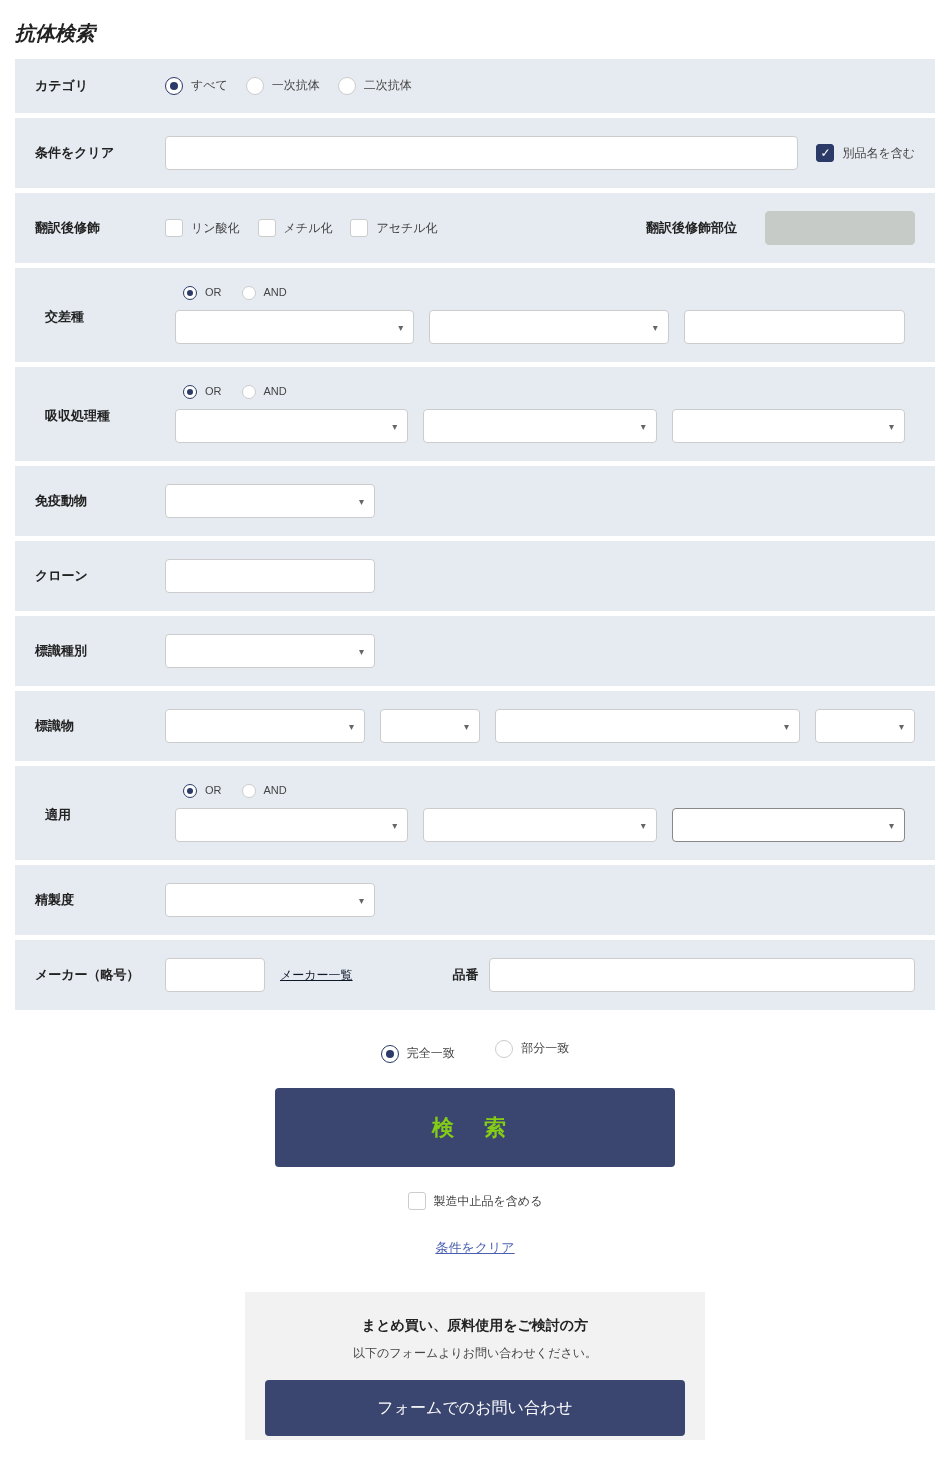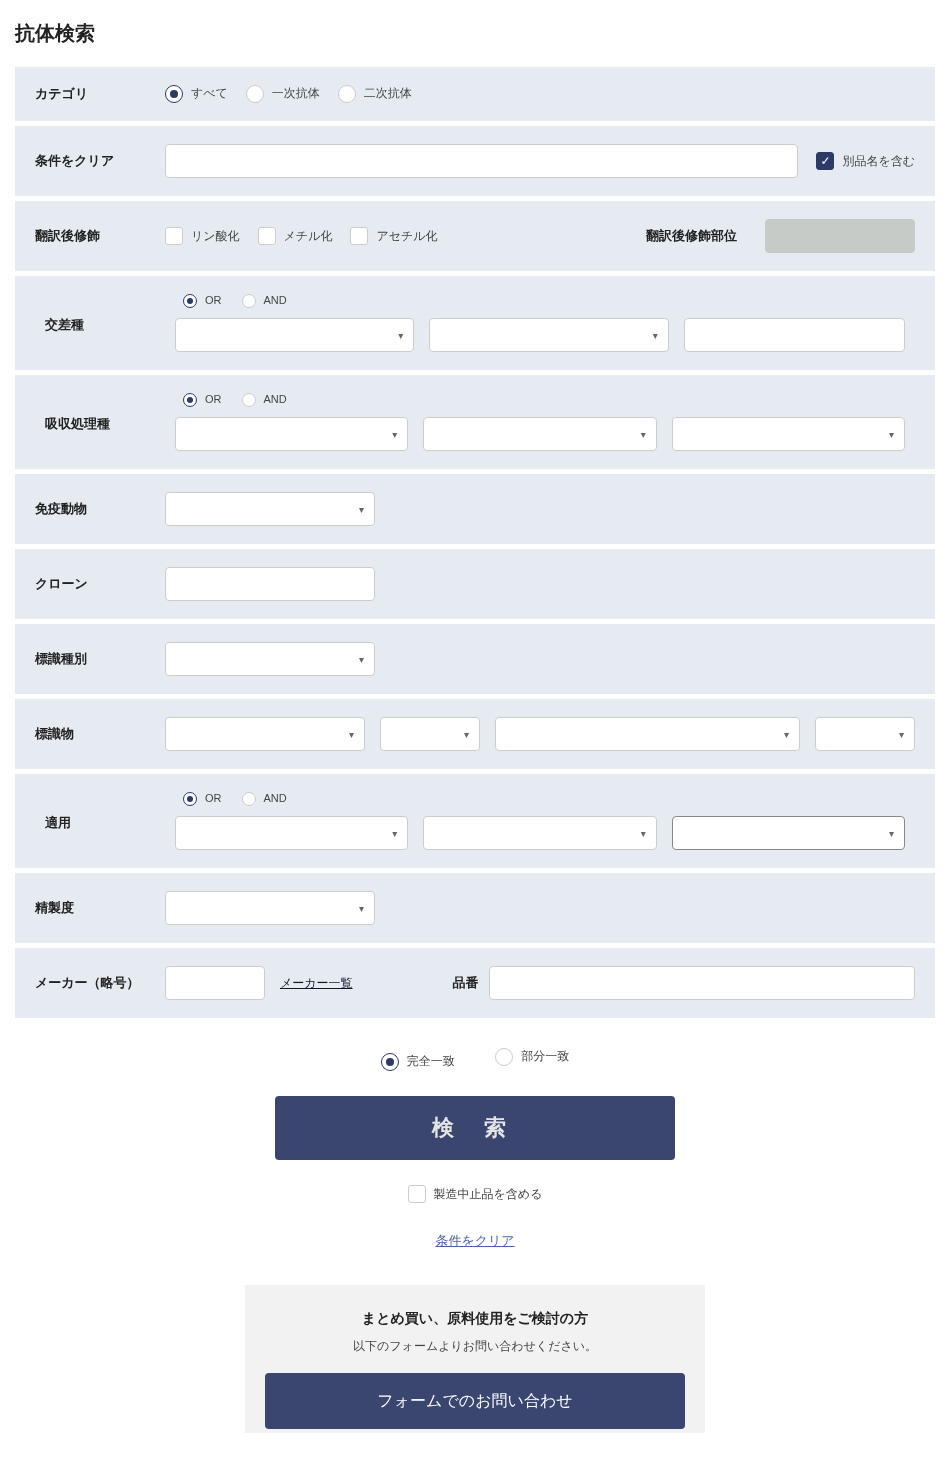--- a/index.html
+++ b/index.html
@@ -1,17 +1,17 @@
 <!DOCTYPE html>
 <html><head>
 <meta charset="utf-8">
 <style>
 * { box-sizing: border-box; margin: 0; padding: 0; }
 body { font-family: "Hiragino Kaku Gothic ProN", "Meiryo", sans-serif; background: #fff; width: 950px; margin: 0 auto; padding: 20px 15px; }
-.page-title { font-size: 20px; font-weight: bold; color: #222; margin-bottom: 20px; }
+.page-title { font-size: 20px; font-weight: bold; color: #222; margin-bottom: 12px; font-style: italic; }
 .form-row { background: #e6ebf2; padding: 18px 20px; margin-bottom: 5px; display: flex; align-items: center; }
 .form-row.tall { padding: 18px 30px 18px 30px; align-items: flex-start; }
 .row-label { width: 130px; font-size: 13px; font-weight: bold; color: #222; flex-shrink: 0; }
 .row-content { flex: 1; display: flex; align-items: center; gap: 18px; flex-wrap: wrap; }
 
 .radio-wrap { display: inline-flex; align-items: flex-start; gap: 8px; cursor: pointer; }
 .radio-outer { width: 18px; height: 18px; border-radius: 50%; background: #fff; display: flex; align-items: center; justify-content: center; border: 1px solid #ccc; flex-shrink: 0; }
 .radio-outer.checked { border-color: #2b3a67; }
 .radio-inner { width: 8px; height: 8px; border-radius: 50%; background: #2b3a67; }
 .radio-label { font-size: 12px; color: #444; }
@@ -47,21 +47,21 @@
 .label-row .select-like.s4 { width: 100px; }
 
 .maker-row .text-input.maker { width: 100px; }
 .maker-link { font-size: 12px; color: #0f172a; text-decoration: underline; cursor: pointer; margin-left: 15px; }
 .maker-row .sub-label2 { font-size: 13px; font-weight: bold; color: #222; margin-left: 100px; margin-right: 10px; }
 .maker-row .text-input.part { flex: 1; }
 
 .match-row { text-align: center; margin: 30px 0 25px 0; }
 .match-row .radio-wrap { margin: 0 18px; }
 
-.search-btn { display: block; width: 400px; height: 64px; margin: 0 auto; background: #3a4670; color: #e5e5e5; font-size: 22px; font-weight: bold; letter-spacing: 12px; border: none; border-radius: 4px; cursor: pointer; }
+.search-btn { display: block; width: 400px; height: 79px; margin: 0 auto; background: #3a4670; color: #84cc16; font-size: 22px; font-weight: bold; letter-spacing: 12px; border: none; border-radius: 4px; cursor: pointer; }
 
 .discontinued { text-align: center; margin: 25px 0; }
 .clear-link { display: block; text-align: center; font-size: 13px; color: #4a5fb0; text-decoration: underline; cursor: pointer; margin: 25px 0 35px 0; }
 
 .inquiry-box { width: 460px; margin: 0 auto; background: #f2f2f2; padding: 25px 20px 4px 20px; text-align: center; }
 .inquiry-title { font-size: 14px; font-weight: bold; color: #222; margin-bottom: 10px; }
 .inquiry-sub { font-size: 12px; color: #444; margin-bottom: 18px; }
 .inquiry-btn { display: block; width: 100%; height: 56px; background: #3a4670; color: #fff; font-size: 16px; border: none; border-radius: 4px; cursor: pointer; }
 
 .select-200 { width: 210px; }

